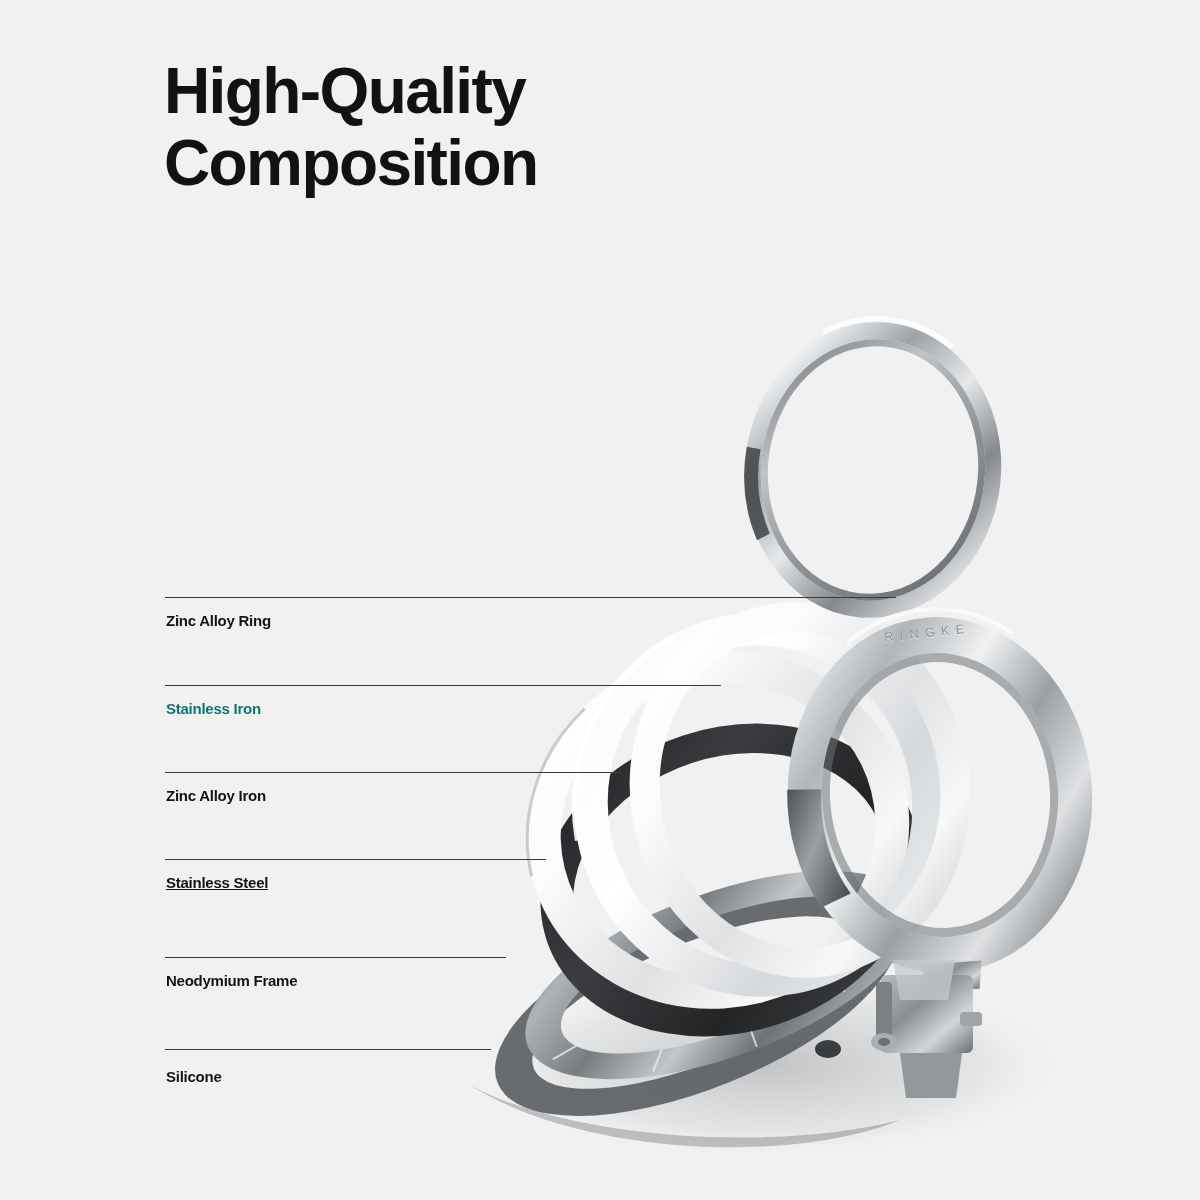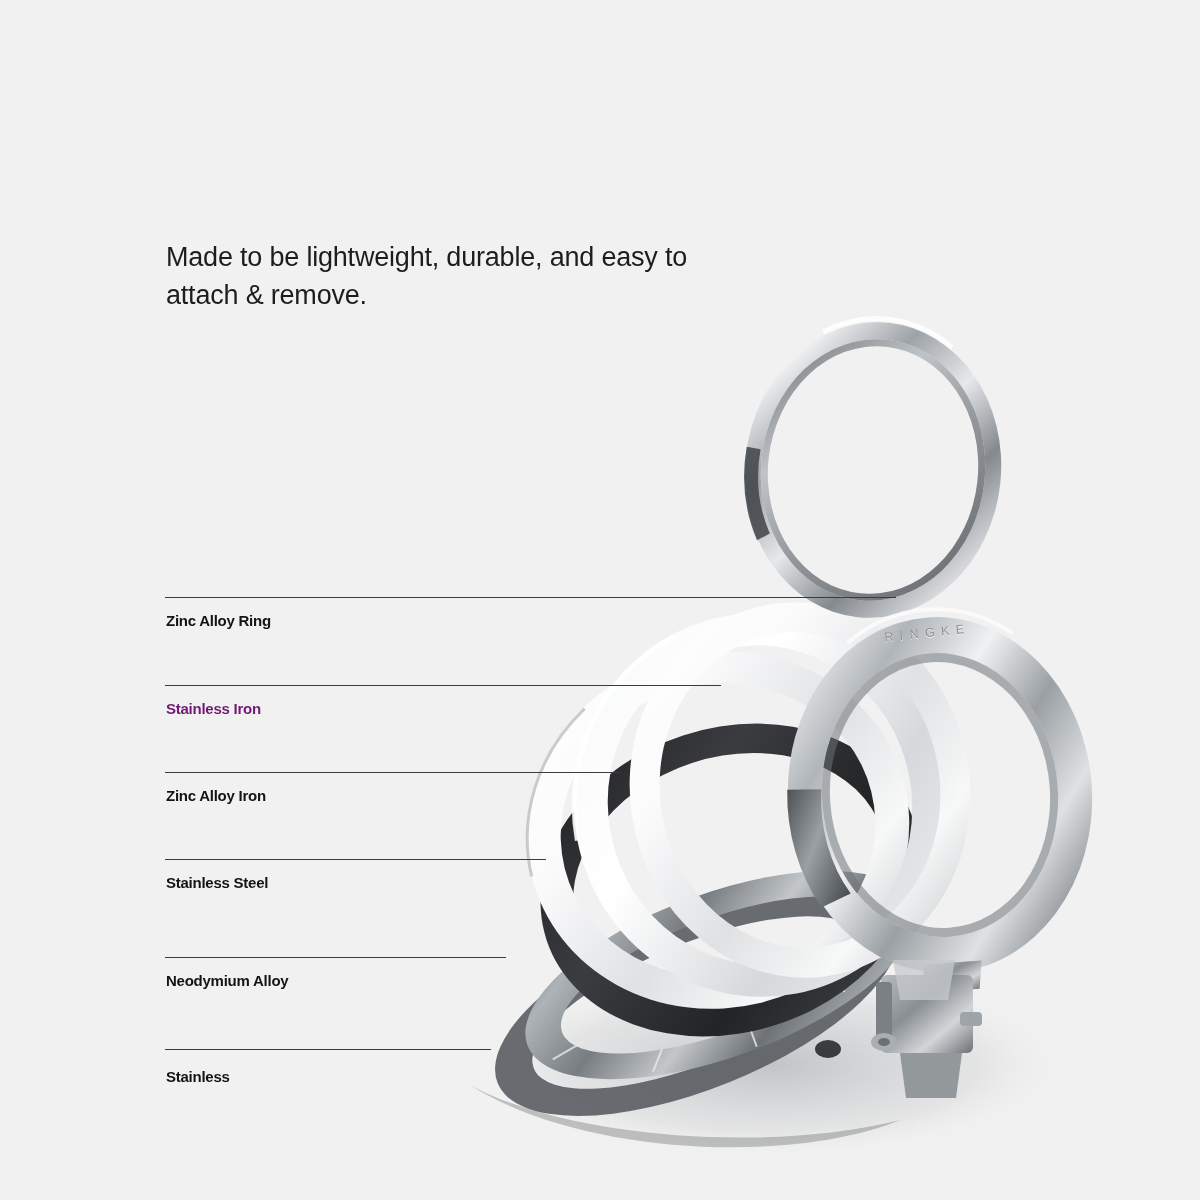--- a/index.html
+++ b/index.html
@@ -301,43 +301,43 @@
         <path d="M 893,960 L 955,960 L 948,1000 L 900,1000 Z" fill="#c6cacd" opacity="0.75"></path>
       </g>
 
       <path d="M 470,1085 C 560,1135 760,1155 900,1120 C 790,1165 580,1155 470,1085 Z" fill="#5c6064" opacity="0.35"></path>
 
     </g>
   </svg>
 
   <div id="brandmark">RINGKE</div>
 
-  <div id="subhead">Made to be lightweight, durable, and easy to
-attach &amp; remove.</div>
+  <div id="headline">High-Quality
+Composition</div>
 
   <div id="callouts">
       <div class="callout">
         <div class="leader" style="left: 165px; top: 597px; width: 731px; background: rgb(59, 59, 59);"></div>
         <div class="callout-label" style="left: 166px; top: 612px; color: rgb(20, 20, 20);">Zinc Alloy Ring</div>
       </div>
       <div class="callout">
         <div class="leader" style="left: 165px; top: 685px; width: 556px; background: rgb(59, 59, 59);"></div>
-        <div class="callout-label" style="left: 166px; top: 700px; color: #701a75;">Stainless Iron</div>
+        <div class="callout-label" style="left: 166px; top: 700px; color: #0f766e;">Stainless Iron</div>
       </div>
       <div class="callout">
         <div class="leader" style="left: 165px; top: 772px; width: 456px; background: rgb(59, 59, 59);"></div>
         <div class="callout-label" style="left: 166px; top: 787px; color: rgb(20, 20, 20);">Zinc Alloy Iron</div>
       </div>
       <div class="callout">
         <div class="leader" style="left: 165px; top: 859px; width: 381px; background: rgb(59, 59, 59);"></div>
-        <div class="callout-label" style="left: 166px; top: 874px; color: rgb(20, 20, 20);">Stainless Steel</div>
+        <div class="callout-label" style="left: 166px; top: 874px; color: rgb(20, 20, 20); text-decoration: underline;">Stainless Steel</div>
       </div>
       <div class="callout">
         <div class="leader" style="left: 165px; top: 957px; width: 341px; background: rgb(59, 59, 59);"></div>
-        <div class="callout-label" style="left: 166px; top: 972px; color: rgb(20, 20, 20);">Neodymium Alloy</div>
+        <div class="callout-label" style="left: 166px; top: 972px; color: rgb(20, 20, 20);">Neodymium Frame</div>
       </div>
       <div class="callout">
         <div class="leader" style="left: 165px; top: 1049px; width: 326px; background: rgb(59, 59, 59);"></div>
-        <div class="callout-label" style="left: 166px; top: 1068px; color: rgb(20, 20, 20);">Stainless</div>
+        <div class="callout-label" style="left: 166px; top: 1068px; color: rgb(20, 20, 20);">Silicone</div>
       </div>
     </div>
 
 </div>
 
 </body></html>

